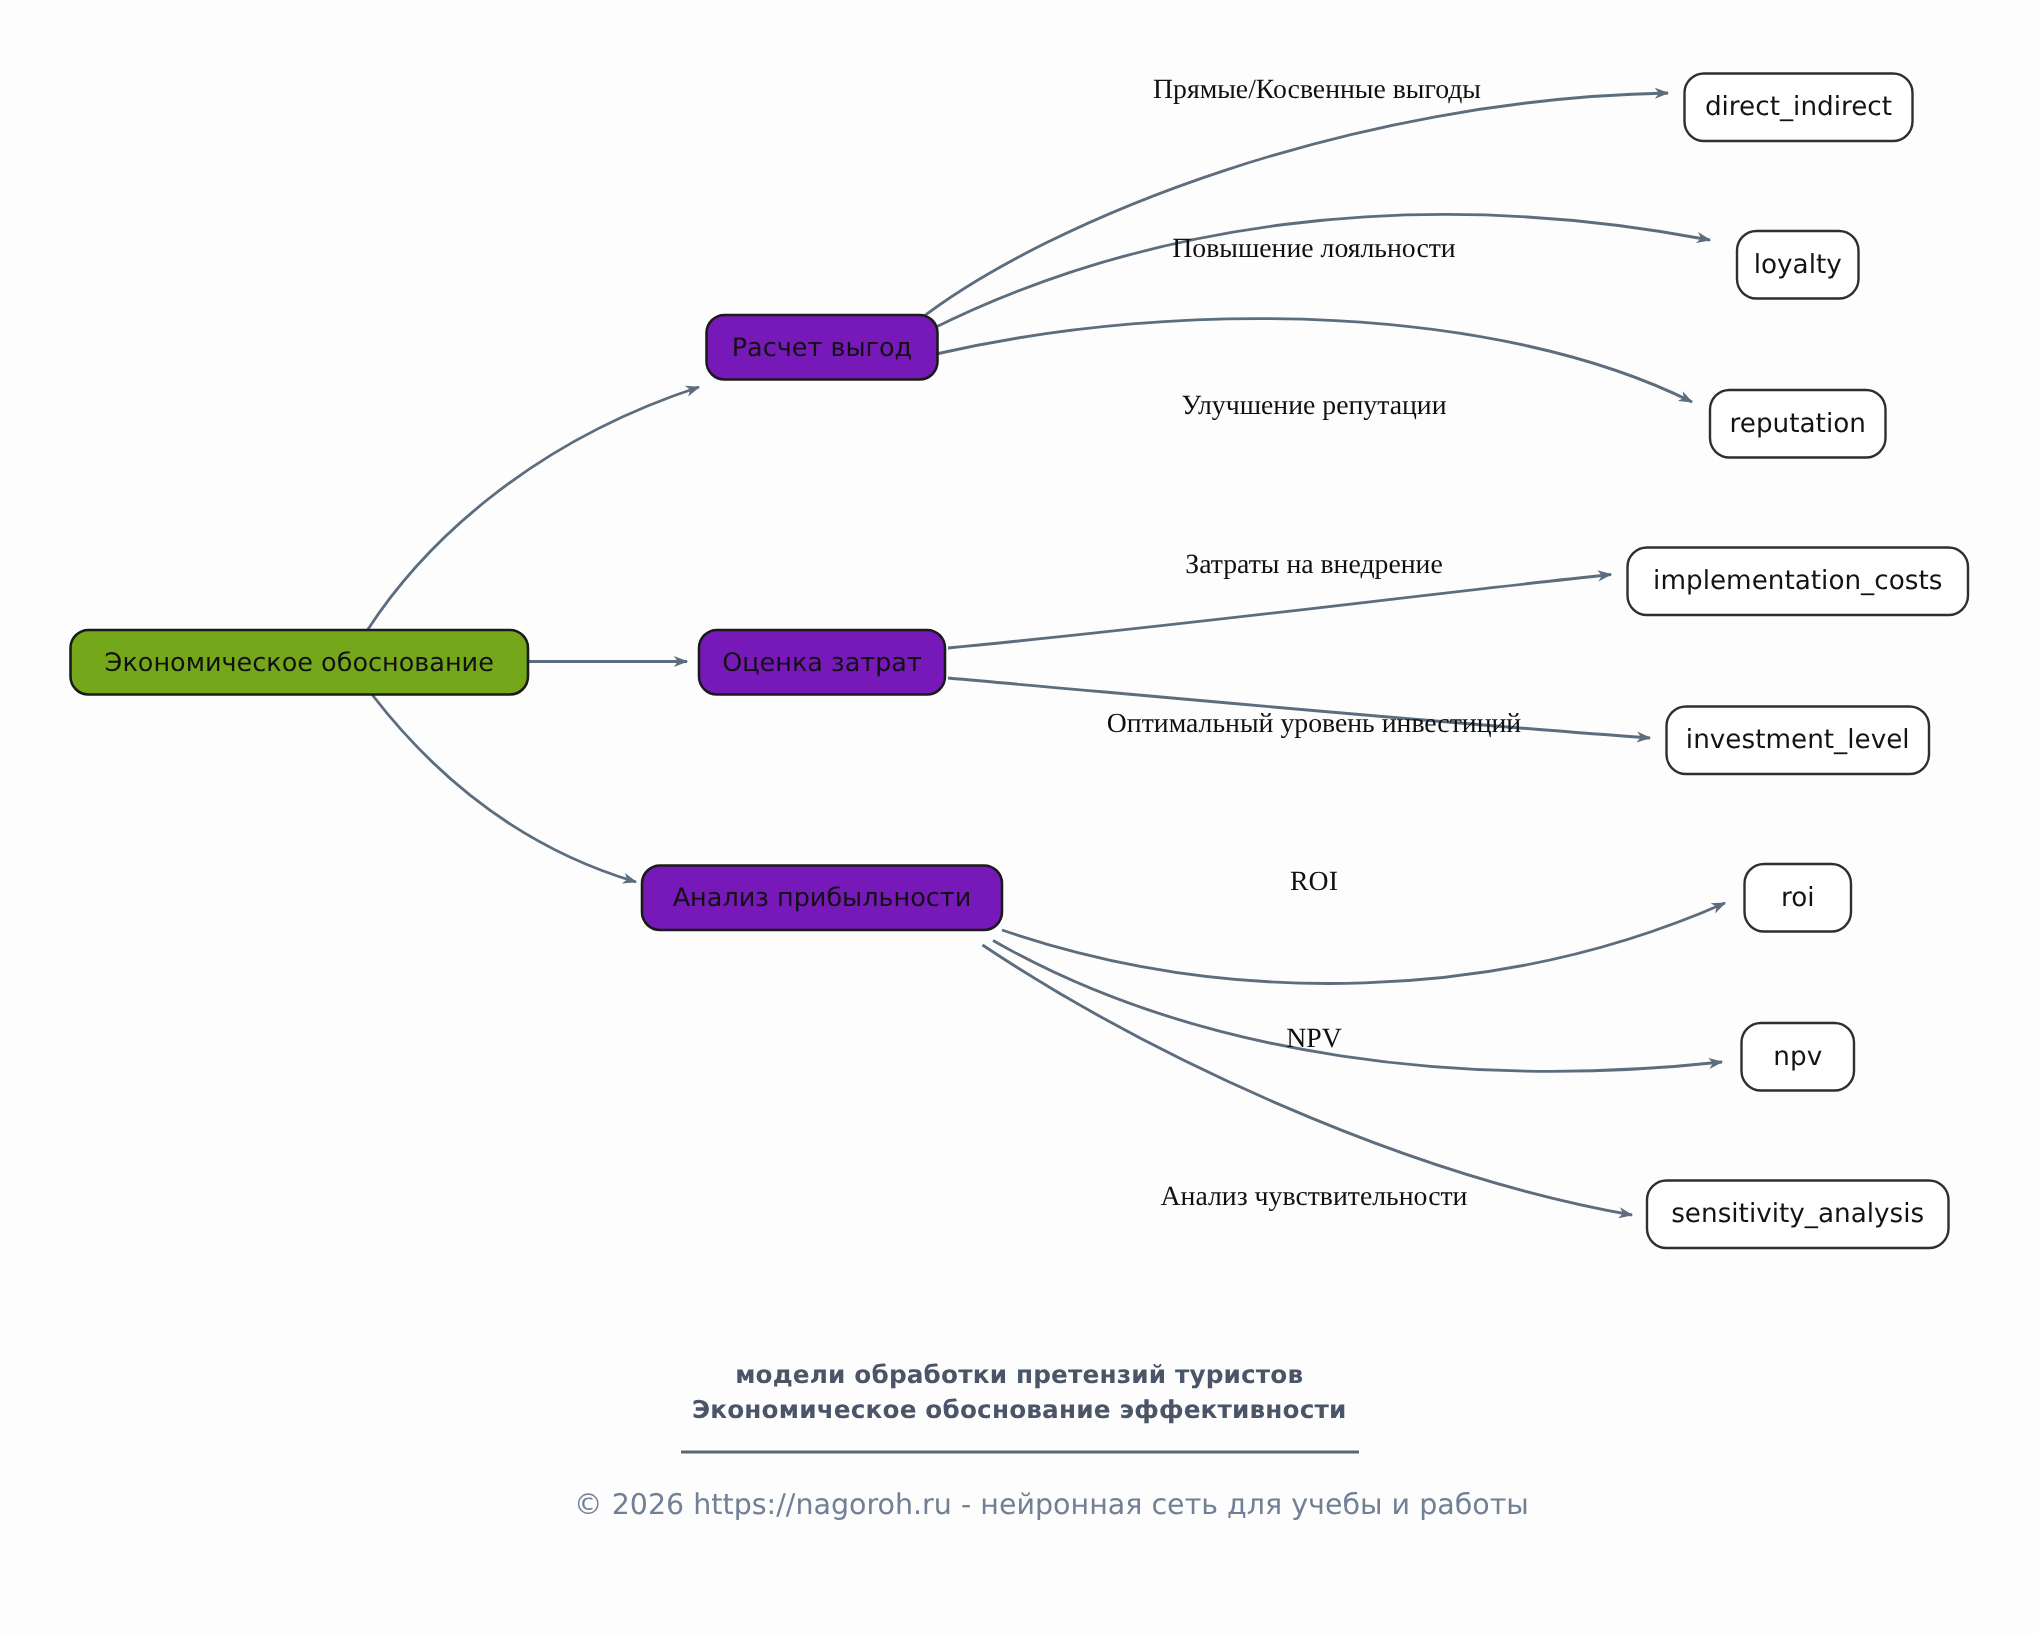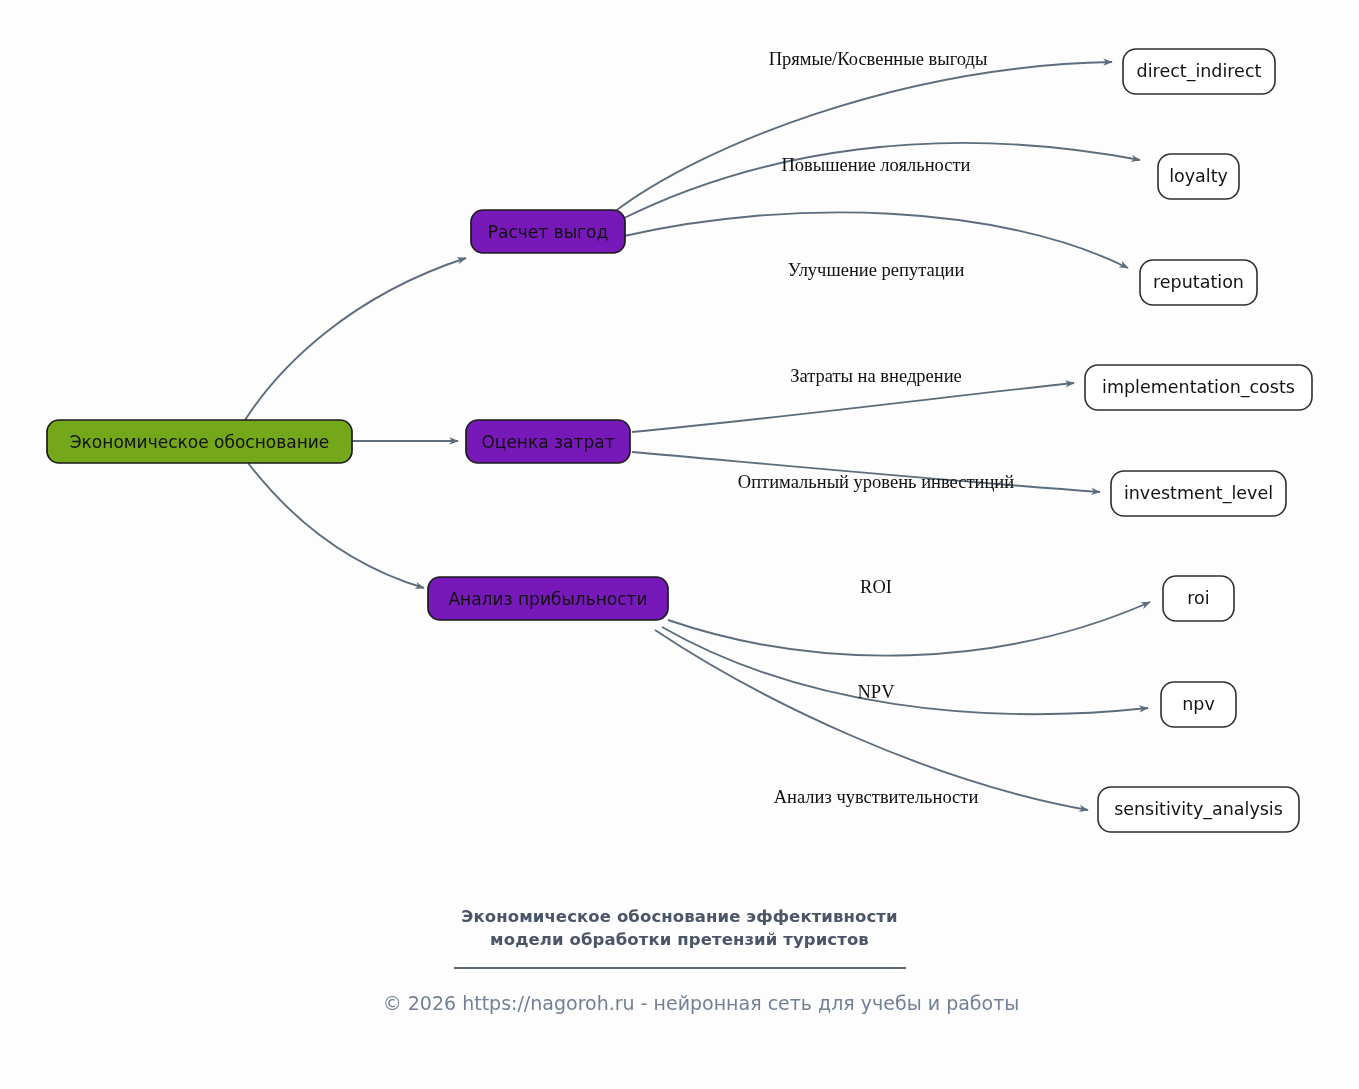--- a/index.html
+++ b/index.html
@@ -195,20 +195,20 @@
       <g>
         <rect x="1098" y="787" rx="13" ry="13" width="201" height="45" fill="#ffffff" stroke="#2f2f2f" stroke-width="1.6"></rect>
         <text class="leaf-label" x="1198.5" y="810">sensitivity_analysis</text>
       </g>
 
     </g>
   </svg>
 
   <div id="footer">
     <div class="footer-title">
+      <div>модели обработки претензий туристов</div>
       <div>Экономическое обоснование эффективности</div>
-      <div>модели обработки претензий туристов</div>
     </div>
     <div class="footer-rule"></div>
     <div class="footer-copy">© 2026 https://nagoroh.ru - нейронная сеть для учебы и работы</div>
   </div>
 
 </div>
 
 </body></html>

